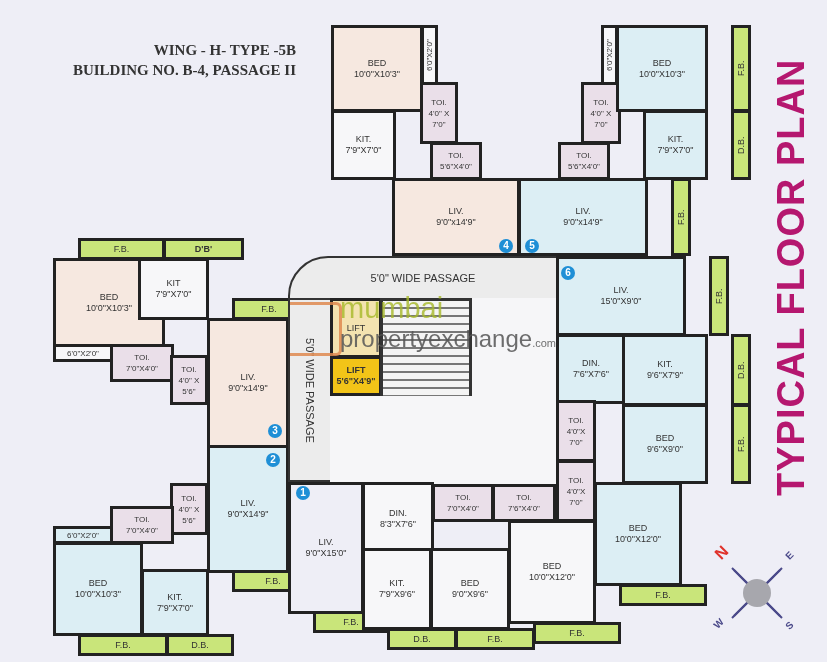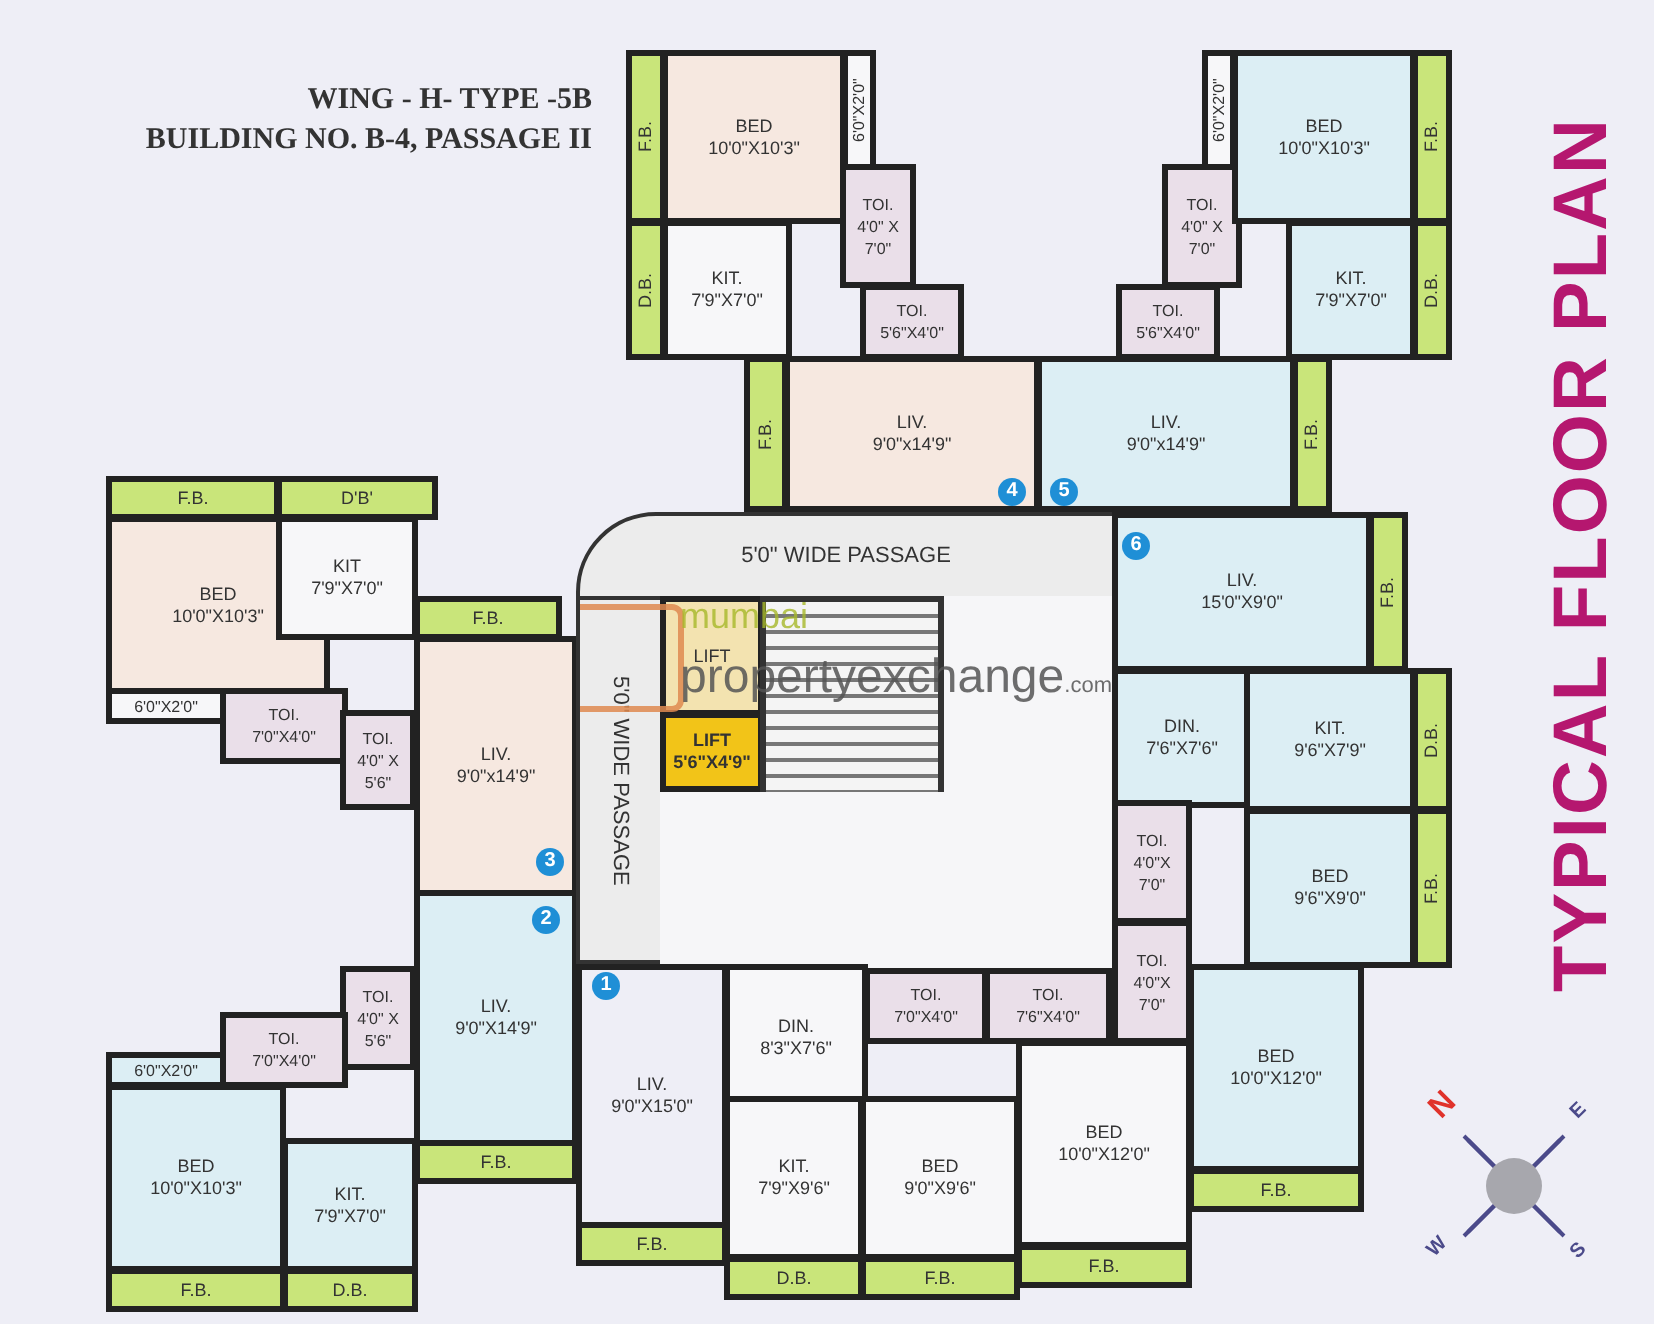--- a/index.html
+++ b/index.html
@@ -4,21 +4,21 @@
 <style>
   html, body { margin:0; padding:0; }
   body { width:827px; height:662px; background:#eeeef6; position:relative; overflow:hidden; font-family:"Liberation Sans", sans-serif; }
   .abs { position:absolute; box-sizing:border-box; }
   .title { font-family:"Liberation Serif", serif; font-weight:bold; color:#333; text-align:right; }
   .room { position:absolute; box-sizing:border-box; border:3px solid #222; display:flex; flex-direction:column; align-items:center; justify-content:center; text-align:center; color:#333; font-size:9px; line-height:11px; }
   .peach { background:#f6e8e0; }
   .blue { background:#dceef4; }
   .white { background:#f7f7f9; }
   .lav { background:#eadfe9; }
-  .green { background:#c9e57a; border-color:#222; }
+  .green { background:#c9e57a; border-color:#222;margin-left:25px; }
   .yel { background:#f2c418; }
   .vt { writing-mode:vertical-rl; transform:rotate(180deg); }
   .badge { position:absolute; width:14px; height:14px; border-radius:50%; background:#1f8fd6; color:#fff; font-size:10px; font-weight:bold; line-height:14px; text-align:center; }
   .passage { position:absolute; background:#ececec; border:2px solid #333; box-sizing:border-box; }
   .vtitle { position:absolute; writing-mode:vertical-rl; transform:rotate(180deg); color:#b5176f; font-weight:bold; font-size:38px; letter-spacing:1px; }
 </style>
 </head>
 <body>
 
 <div class="abs title" style="left:40px; top:42px; width:256px; font-size:15px;">WING - H- TYPE -5B</div>
@@ -72,21 +72,21 @@
   <span>10'0"X10'3"</span>
 </div>
 <div class="room blue" style="left:643px; top:110px; width:65px; height:70px;">
   <span>KIT.</span>
   <span>7'9"X7'0"</span>
 </div>
 <div class="room green vt" style="left:706px; top:25px; width:20px; height:87px;">F.B.</div>
 <div class="room green vt" style="left:706px; top:110px; width:20px; height:70px;">D.B.</div>
 
 <div class="room green" style="left:53px; top:238px; width:87px; height:22px;">F.B.</div>
-<div class="room green" style="left:138px; top:238px; width:81px; height:22px;">D'B'</div>
+<div class="room green" style="left:138px; top:238px; width:81px; height:22px;font-weight:bold;">D'B'</div>
 <div class="room peach" style="left:53px; top:258px; width:112px; height:90px;">
   <span>BED</span>
   <span>10'0"X10'3"</span>
 </div>
 <div class="room white" style="left:138px; top:258px; width:71px; height:62px;">
   <span>KIT</span>
   <span>7'9"X7'0"</span>
 </div>
 <div class="room white" style="left:53px; top:344px; width:60px; height:18px; font-size:8px;">6'0"X2'0"</div>
 <div class="room lav" style="left:110px; top:344px; width:64px; height:38px; font-size:8px;">
@@ -142,21 +142,21 @@
 <div class="room yel" style="left:330px; top:356px; width:52px; height:40px; font-size:9px; font-weight:bold;">
   <span>LIFT</span>
   <span>5'6"X4'9"</span>
 </div>
 <div class="abs" style="left:380px; top:298px; width:92px; height:140px; border:3px solid #333; background:repeating-linear-gradient(#f4f4f4 0 6px, #777 6px 8px); background-size:100% 100%;"></div>
 <div class="abs" style="left:383px; top:398px; width:86px; height:37px; background:#f4f4f4;"></div>
 <div class="abs" style="left:330px; top:396px; width:230px; height:90px; background:#f6f6f8; border-right:3px solid #222;"></div>
 <div class="abs" style="left:472px; top:298px; width:88px; height:100px; background:#f6f6f8;"></div>
 
 <div class="abs" style="left:290px; top:302px; width:52px; height:54px; border:3px solid #e08a50; border-left:none; border-radius:0 6px 6px 0; opacity:0.85;"></div>
-<div class="abs" style="left:340px; top:296px; font-size:18px; line-height:24px; opacity:0.8;">
+<div class="abs" style="left:340px; top:296px; font-size:29px; line-height:24px; opacity:0.8;">
   <span style="color:#a7b92a;">mumbai</span>
 </div>
 <div class="abs" style="left:340px; top:327px; font-size:24px; line-height:24px; color:#555; opacity:0.85;">
   <span>propertyexchange</span><span style="font-size:11px;">.com</span>
 </div>
 
 <div class="room white" style="left:288px; top:482px; width:76px; height:132px; background:#eeeef6;">
   <span>LIV.</span>
   <span>9'0"X15'0"</span>
 </div>

